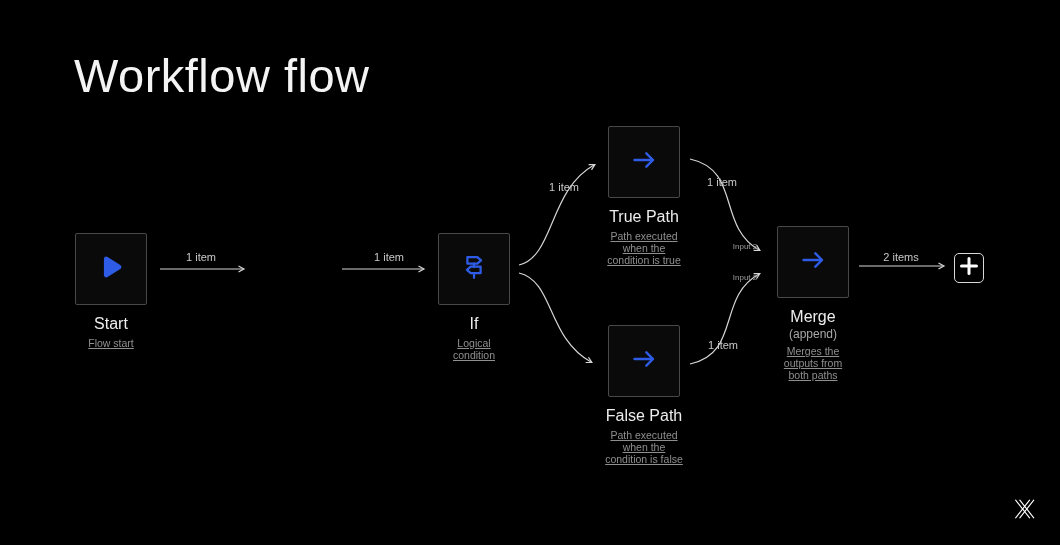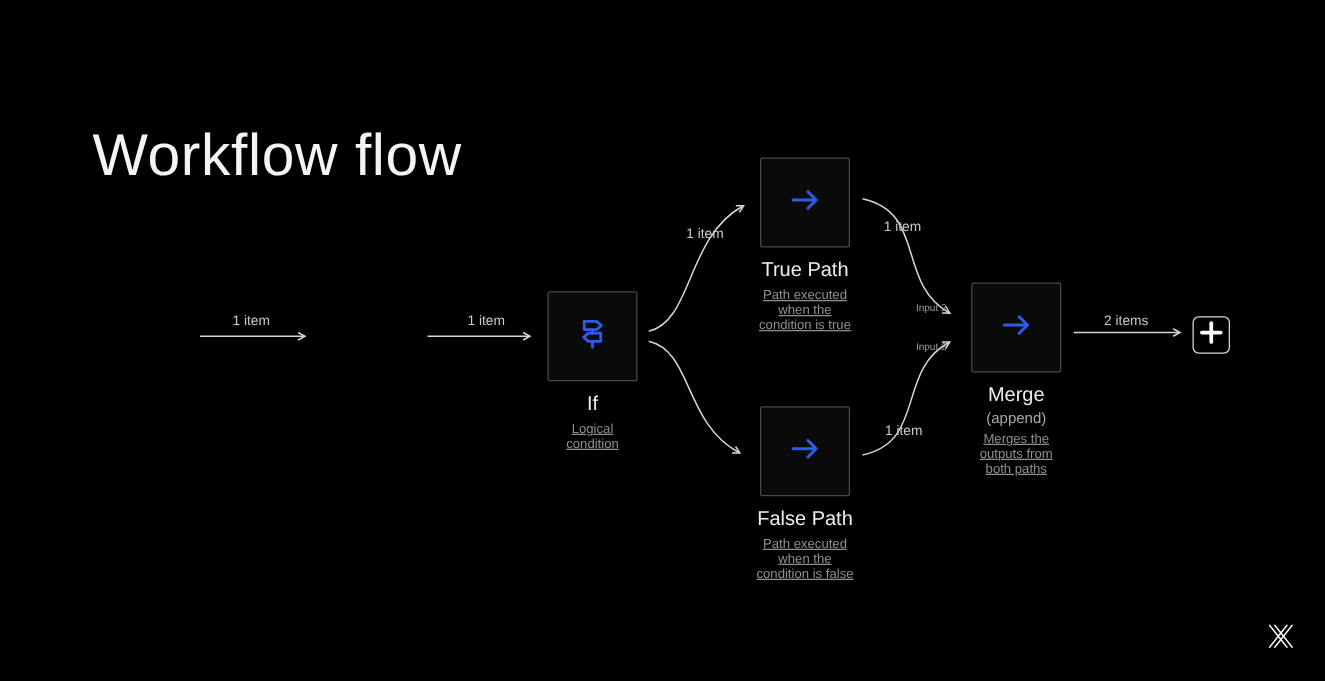--- a/index.html
+++ b/index.html
@@ -12,21 +12,21 @@
     --sublabel:#8f8f8f;
     --edge-label:#c9c9c9;
   }
   *{box-sizing:border-box;margin:0;padding:0;}
   html,body{width:1060px;height:545px;overflow:hidden;}
   body{background:var(--background);font-family:"Liberation Sans", sans-serif;}
   .canvas{position:relative;width:1060px;height:545px;background:var(--background);}
 
   .page-title{
     position:absolute;left:74px;top:48px;
-    font-size:47px;font-weight:300;letter-spacing:0.5px;color:#f4f4f4;margin-top:48px;
+    font-size:47px;font-weight:300;letter-spacing:0.5px;color:#f4f4f4;
   }
 
   .edges-layer{position:absolute;left:0;top:0;width:1060px;height:545px;pointer-events:none;}
   .edge-path{stroke:var(--edge);stroke-width:1.2;fill:none;}
   .arrow-head{stroke:var(--edge);stroke-width:1.2;fill:none;}
 
   .node-group{position:absolute;width:150px;display:flex;flex-direction:column;align-items:center;}
   .node-box{
     width:72px;height:72px;border:1.5px solid var(--node-border);border-radius:2px;
     background:var(--node-fill);display:flex;align-items:center;justify-content:center;
@@ -96,20 +96,33 @@
 
   <div class="edge-label el-0">1 item</div>
   <div class="edge-label el-1">1 item</div>
   <div class="edge-label el-2">1 item</div>
   <div class="edge-label el-4">1 item</div>
   <div class="edge-label el-5">1 item</div>
   <div class="edge-label el-6">2 items</div>
   <div class="input-label il-4">Input 2</div>
   <div class="input-label il-5">Input 2</div>
 
+  <div class="node-group g-start">
+    <div class="node-box">
+      <span>
+        <svg width="34" height="34" viewBox="0 0 36 36">
+            <path class="ic-fill" stroke-width="5" d="M13 9.5 L26.5 18 L13 26.5 Z"></path>
+          </svg>
+      </span>
+    </div>
+    <div class="node-label">Start</div>
+    <div class="node-desc">
+      <div>Flow start</div>
+    </div>
+  </div>
 
 
   <div class="node-group g-if">
     <div class="node-box">
       <span>
         <svg width="34" height="34" viewBox="0 0 36 36">
           <path class="ic-stroke" stroke-width="2.4" d="M18 14.5 V18"></path>
           <path class="ic-stroke" stroke-width="2.4" d="M18 24.5 V29.5"></path>
           <path class="ic-stroke" stroke-width="2.4" d="M11 7.5 H21.5 L25.5 11 L21.5 14.5 H11 Z"></path>
           <path class="ic-stroke" stroke-width="2.4" d="M25 17.5 H14.5 L10.5 21 L14.5 24.5 H25 Z"></path>

